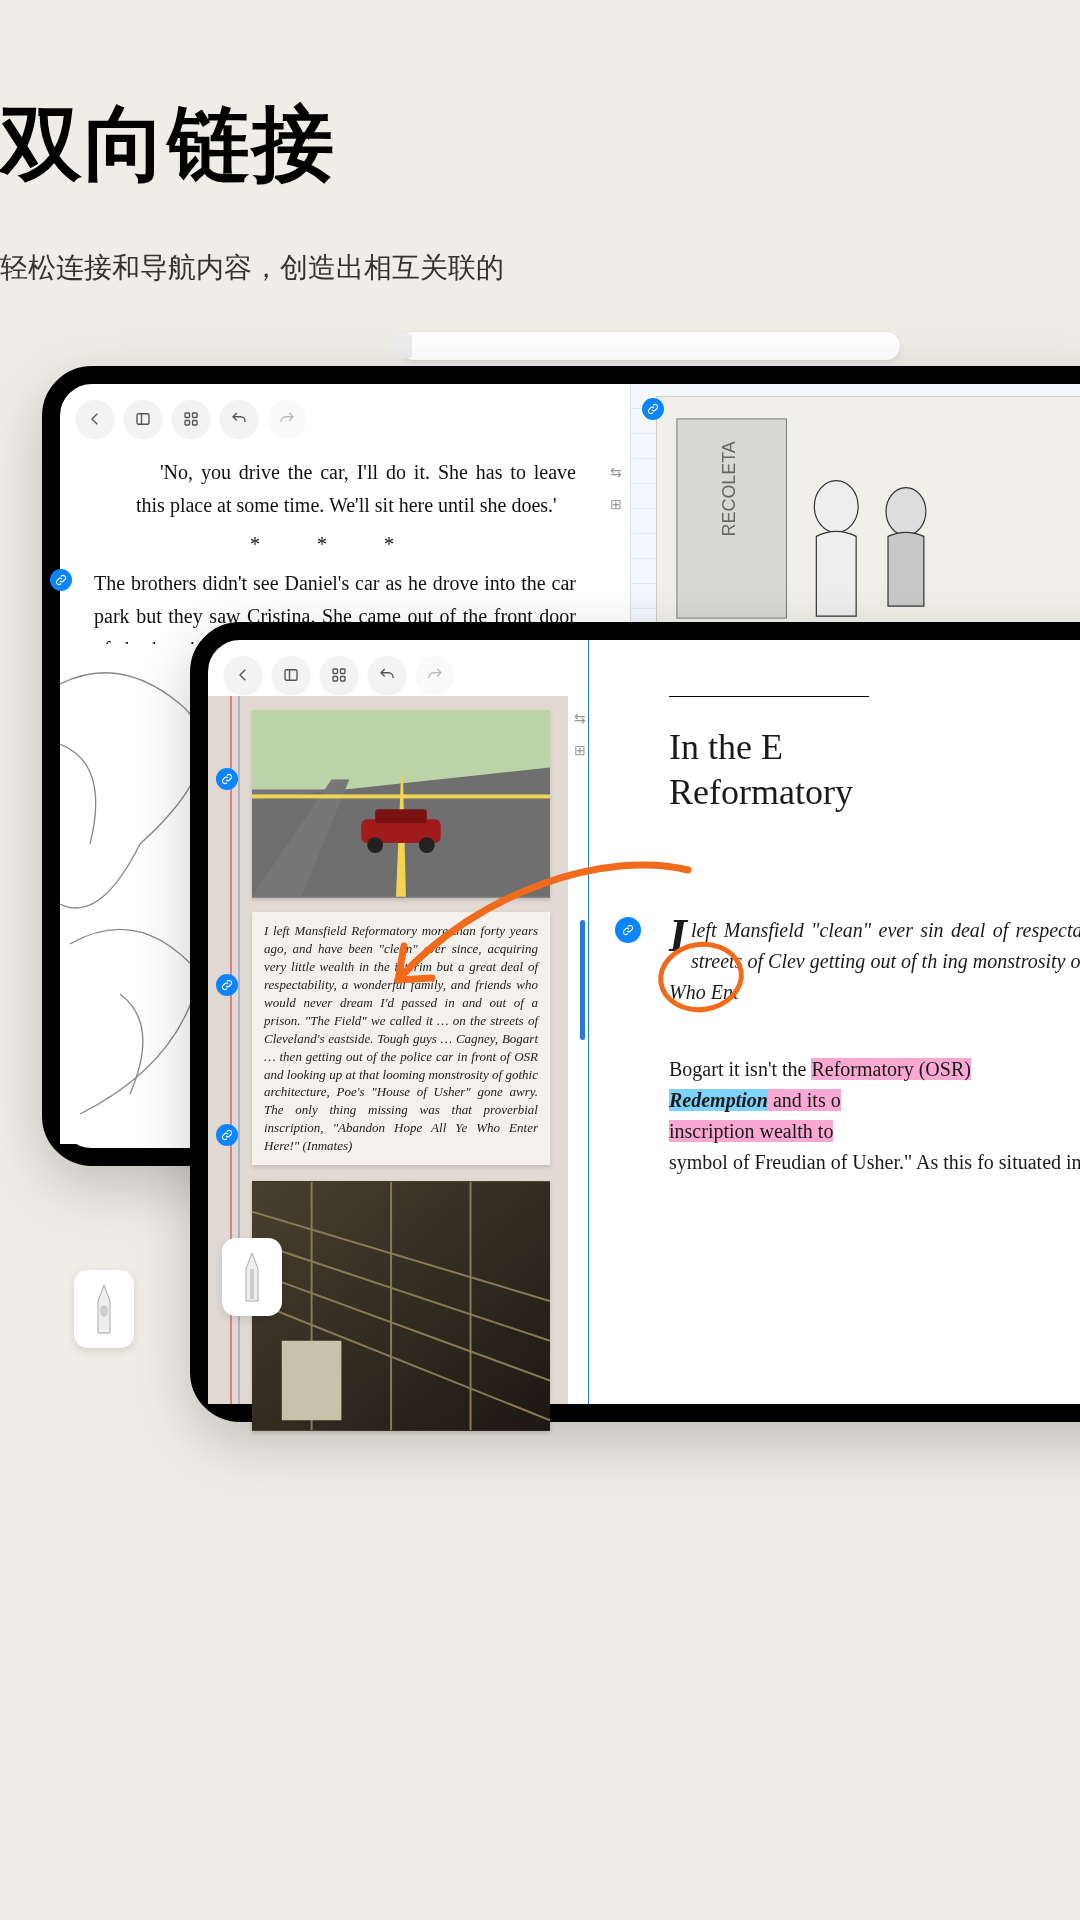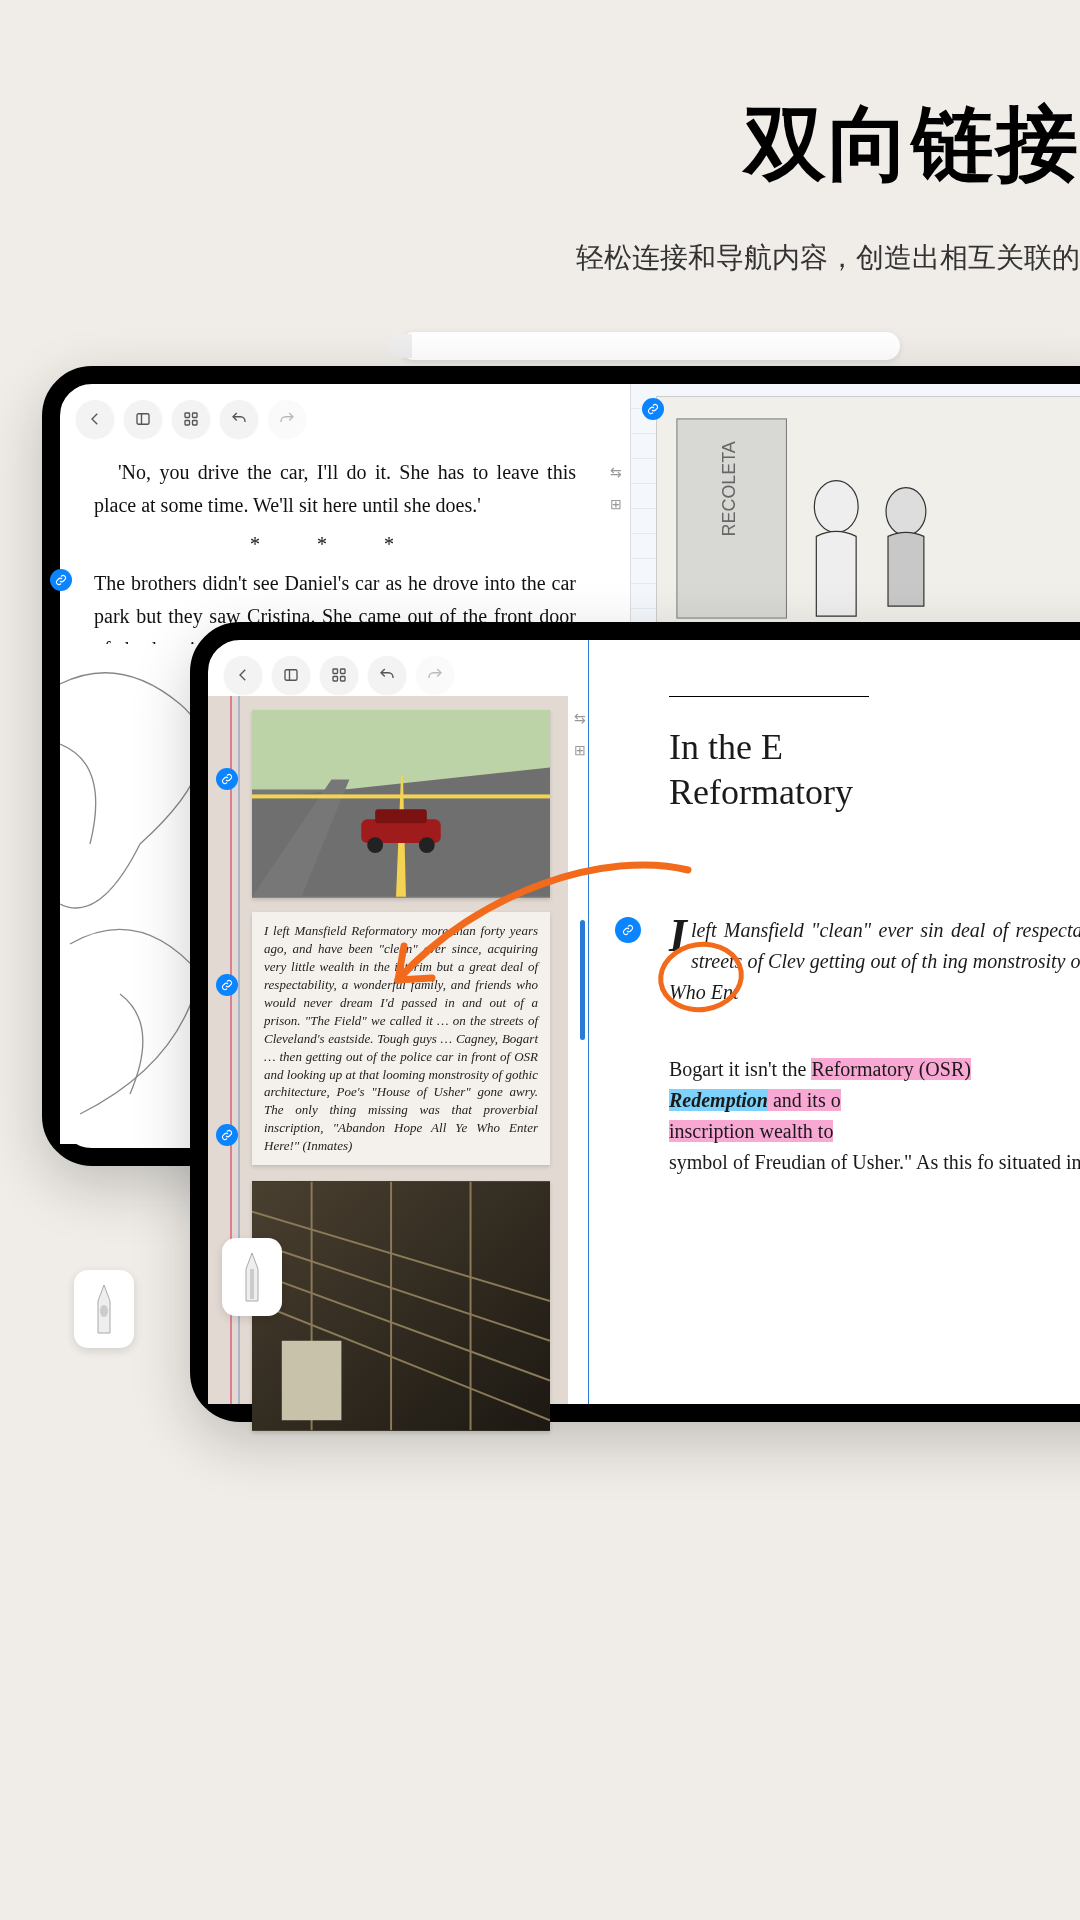--- a/index.html
+++ b/index.html
@@ -4,23 +4,23 @@
 <style>
 * { margin: 0; padding: 0; box-sizing: border-box; }
 body {
   width: 1080px;
   height: 1920px;
   background: #f0ede8;
   font-family: -apple-system, "PingFang SC", "Helvetica Neue", sans-serif;
   overflow: hidden;
   position: relative;
 }
-.hero { text-align: right; padding-top: 90px; }
+.hero { text-align: left; padding-top: 90px; }
 .title { font-size: 82px; font-weight: 600; color: #000; letter-spacing: 2px; }
-.subtitle { font-size: 28px; color: #333; margin-top: 36px; line-height: 1.55; }
+.subtitle { font-size: 28px; color: #333; margin-top: 46px; line-height: 1.55; }
 .pencil {
   position: absolute; left: 400px; top: 332px; width: 500px; height: 28px;
   background: #fff; border-radius: 14px; box-shadow: 0 2px 6px rgba(0,0,0,.1);
 }
 .pencil::before {
   content:""; position:absolute; left:-12px; top:2px; width:24px; height:24px;
   background:#eee; border-radius:50% 0 0 50%;
 }
 .ipad {
   position: absolute; background: #fff; border: 18px solid #000; border-radius: 50px;
@@ -35,21 +35,21 @@
   width: 38px; height: 38px; border-radius: 50%; background: #f3f3f4;
   display: flex; align-items: center; justify-content: center;
   box-shadow: 0 1px 2px rgba(0,0,0,.08);
 }
 .tbtn svg { width: 18px; height: 18px; stroke: #555; fill: none; stroke-width: 1.8; }
 .doc-left {
   position: absolute; left: 16px; top: 72px; right: 530px; bottom: 0;
   font-family: Georgia, serif; font-size: 20px; line-height: 1.65;
   text-align: justify; color: #111; padding: 0 18px;
 }
-.para1 { text-indent: 24px; }
+.para1 { text-indent: 24px; margin-left: 42px; }
 .stars { text-align: center; letter-spacing: 26px; margin: 6px 0; }
 .linkbadge {
   position: absolute; width: 22px; height: 22px; border-radius: 50%;
   background: #0a84ff; display: flex; align-items: center; justify-content: center;
 }
 .linkbadge svg { width: 12px; height: 12px; stroke: #fff; fill: none; stroke-width: 2.2; }
 .sketch {
   position: absolute; left: 0; top: 260px; width: 150px; height: 500px;
   background: #fff;
 }

